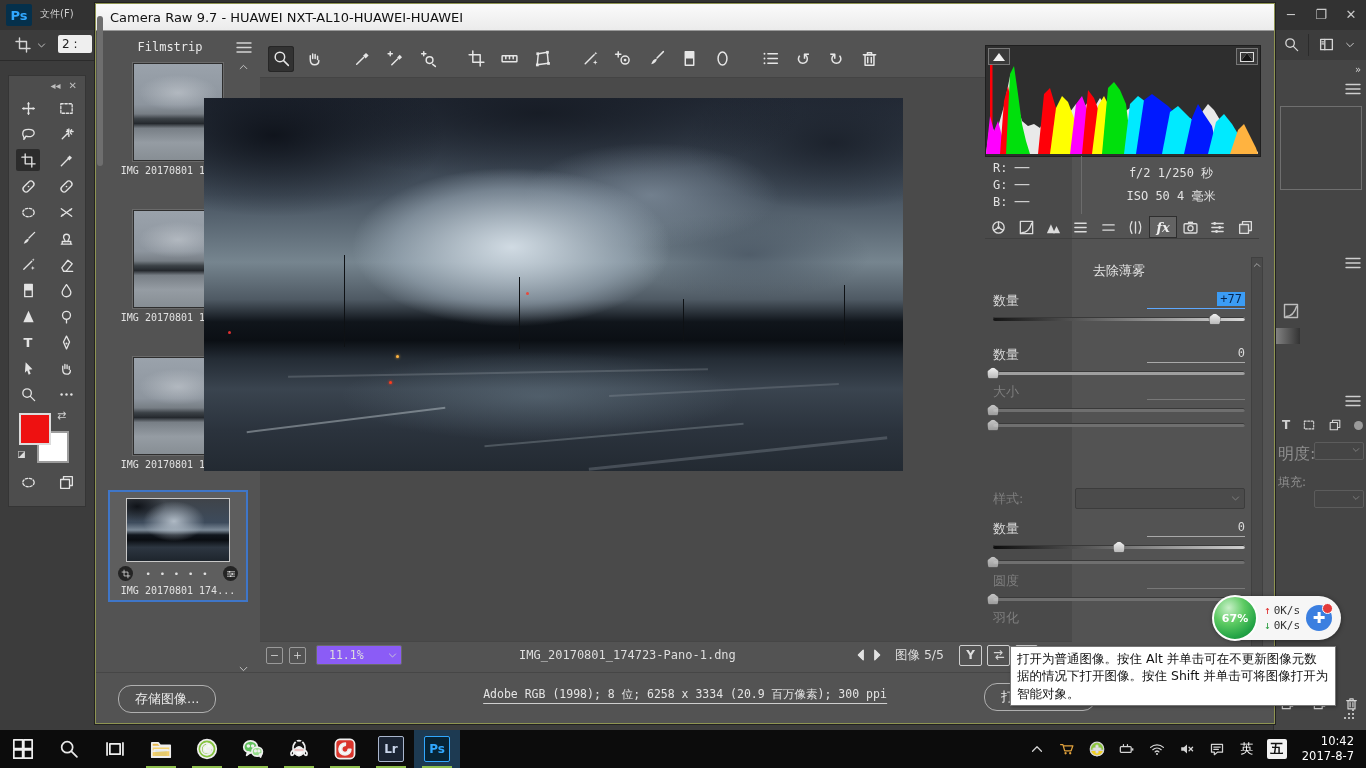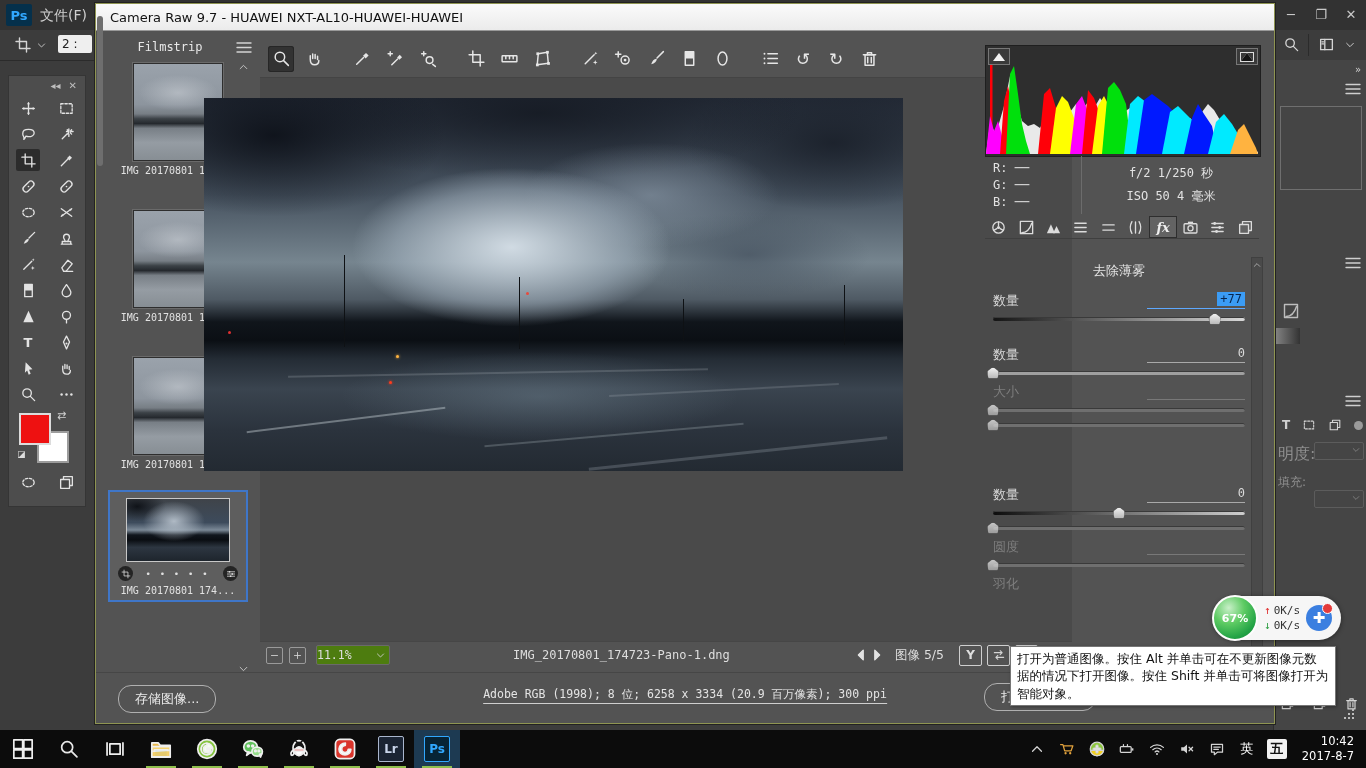--- a/index.html
+++ b/index.html
@@ -10,21 +10,21 @@
   
   .ic{display:inline-flex;align-items:center;justify-content:center;color:#d4d4d4;}
   .ic svg{width:100%;height:100%;display:block;}
   .ic svg :not([fill]){fill:none;}
   .ic svg :not([stroke]){stroke:currentColor;}
   .ic svg *{stroke-width:1.4;stroke-linecap:round;stroke-linejoin:round;}
   
   #menubar{left:0;top:0;width:1366px;height:30px;background:#323232;border-bottom:1px solid #262626;}
   #pslogo{left:6px;top:4px;width:26px;height:22px;background:#05304b;color:#31a8ff;font-weight:bold;
     display:flex;align-items:center;justify-content:center;font-size:13px;border-radius:2px;}
-  #filemenu{left:40px;top:7px;color:#cfcfcf;font-size:14px;}
+  #filemenu{left:40px;top:7px;color:#cfcfcf;font-size:10px;}
   .wbtn{top:0;width:30px;height:28px;display:flex;align-items:center;justify-content:center;color:#c9c9c9;font-size:13px;}
   #optbar{left:0;top:30px;width:1366px;height:30px;background:#3c3c3c;border-bottom:1px solid #2b2b2b;}
   
   #toolpanel{left:8px;top:75px;width:76px;height:430px;background:#4d4d4d;border:1px solid #353535;}
   #toolhead{display:flex;justify-content:flex-end;gap:8px;padding:4px 8px;color:#bdbdbd;font-size:10px;}
   .trow{display:flex;justify-content:space-around;height:26px;align-items:center;}
   .tcell{width:24px;height:22px;display:flex;align-items:center;justify-content:center;border-radius:2px;}
   .tcell .ic{width:17px;height:17px;color:#e3e3e3;}
   .tcell.sel{background:#2c2c2c;}
   #swatches{position:relative;height:62px;}
@@ -78,22 +78,22 @@
     radial-gradient(ellipse 24% 16% at 78% 42%,rgba(58,70,84,.6),transparent 72%),
     radial-gradient(ellipse 38% 16% at 48% 80%,rgba(118,138,152,.4),transparent 75%),
     linear-gradient(180deg,#242b37 0%,#46525f 26%,#76858f 44%,#4f5a64 54%,#10151b 60%,#0b0f14 65%,#242c35 70%,#3a444f 78%,#2b333d 89%,#232a32 100%);}
   .lane{position:absolute;background:rgba(205,214,220,.42);height:2px;}
   .pole{position:absolute;width:1.5px;background:#0e1114;}
   .dotlight{position:absolute;width:3px;height:3px;border-radius:50%;}
   
   #pvbar{left:164px;top:637px;width:812px;height:26px;border-top:1px solid #464646;display:flex;align-items:center;color:#dedede;}
   .sqbtn{width:15px;height:15px;border:1px solid #9a9a9a;border-radius:2px;display:flex;align-items:center;justify-content:center;margin-left:6px;}
   .sqbtn .ic{width:11px;height:11px;}
-  #zoomsel{margin-left:10px;width:72px;height:18px;background:#4d7c0f;border:1px solid #6a6a6a;border-radius:2px;
-    display:flex;align-items:center;font-family:"DejaVu Sans Mono",monospace;font-size:11.5px;padding-left:0;position:relative;}
+  #zoomsel{margin-left:10px;width:72px;height:18px;background:#8b5cf6;border:1px solid #6a6a6a;border-radius:2px;
+    display:flex;align-items:center;font-family:"DejaVu Sans Mono",monospace;font-size:11.5px;padding-left:12px;position:relative;}
   #zoomsel .cv{position:absolute;right:3px;width:11px;height:11px;}
   #pvname{flex:1;text-align:center;font-family:"DejaVu Sans Mono",monospace;font-size:12px;}
   .navarr{width:16px;height:16px;color:#e2e2e2;}
   #imgcount{margin:0 10px;font-size:12.5px;}
   .pvic{width:21px;height:19px;border:1px solid #cfcfcf;border-radius:2px;display:flex;align-items:center;justify-content:center;margin-left:5px;font-size:12px;font-weight:bold;}
   .pvic .ic{width:14px;height:14px;}
   .pvic.nob{border:none;}
   
   #crfooter{left:0;right:0;top:668px;height:50px;border-top:1px solid #464646;}
   .crbtn{position:absolute;height:26px;border:1px solid #b0b0b0;border-radius:13px;color:#e8e8e8;
@@ -1012,20 +1012,30 @@
         <div class="strack dis"></div>
           <div class="shandle" style="left:0;opacity:.75;"></div>
       </div>
       <div class="slider">
         <div class="strack dis"></div>
           <div class="shandle" style="left:0;opacity:.75;"></div>
       </div>
     </div>
 
     <div class="sect" style="top:470px;">
+      <div class="prow dislab" style="margin-top:16px;">
+        <span>样式:</span>
+        <div id="vstyle">
+            <span class="cv ic">
+              <svg viewBox="0 0 18 18">
+                <path d="M4 6.5l5 5 5-5"></path>
+              </svg>
+            </span>
+          </div>
+      </div>
       <div class="prow" style="margin-top:12px;">
         <span>数量</span>
         <span class="pval"><span>0</span></span>
       </div>
       <div class="slider">
         <div class="strack half"></div>
           <div class="shandle" style="left: 50%;"></div>
       </div>
       <div class="slider">
         <div class="strack dis"></div>

